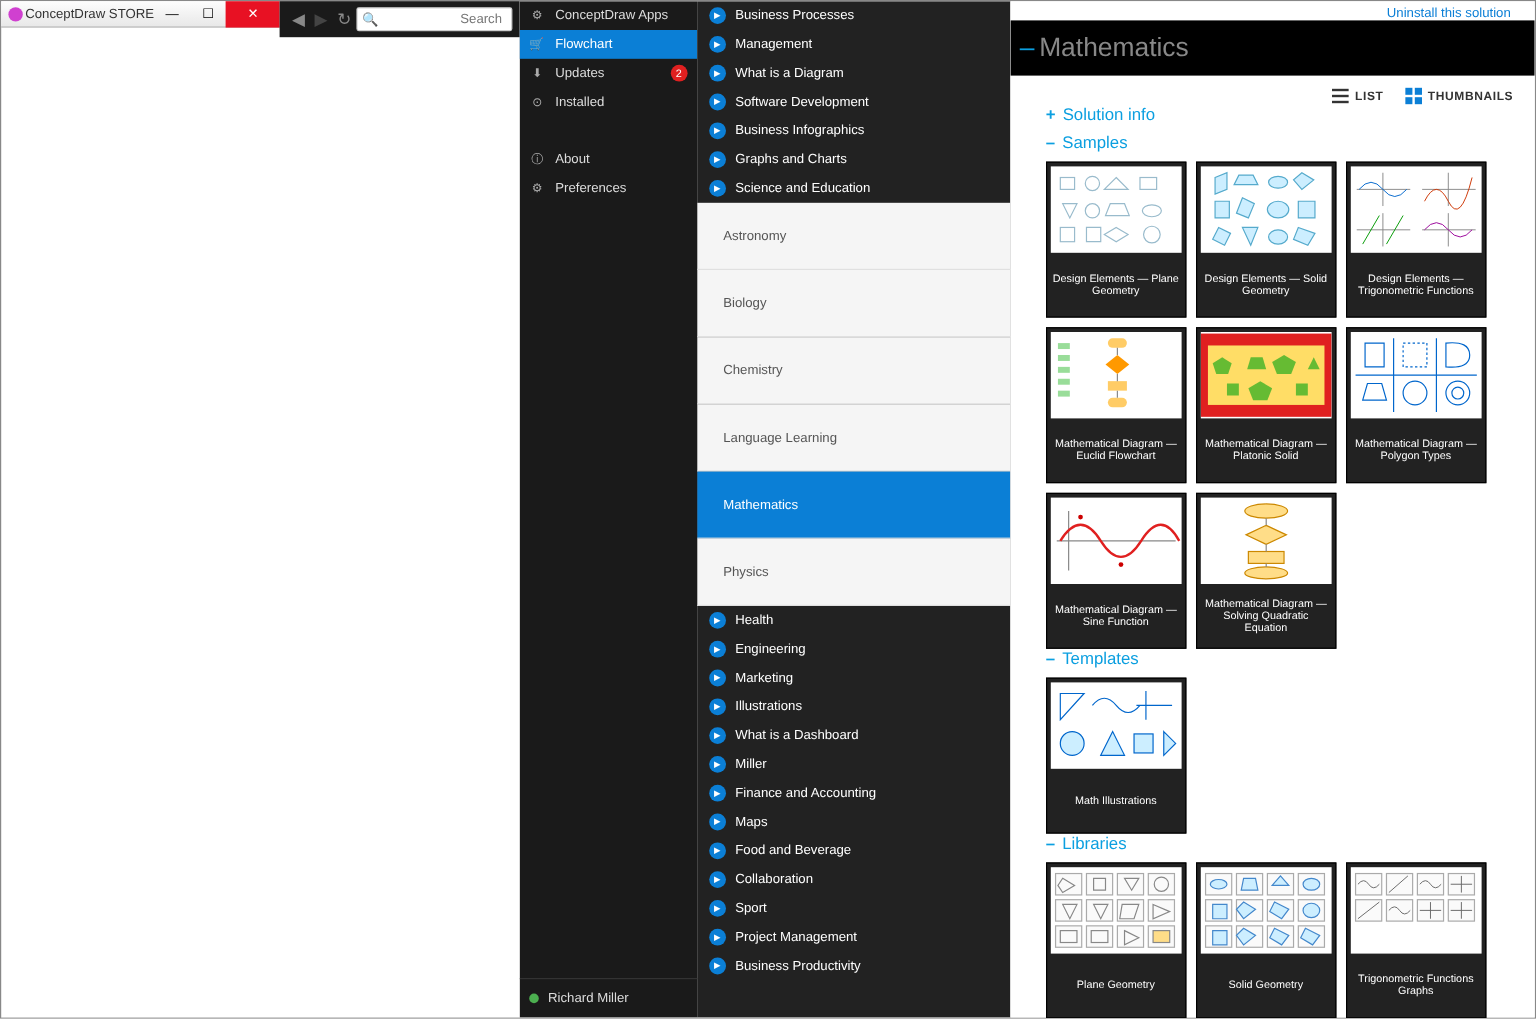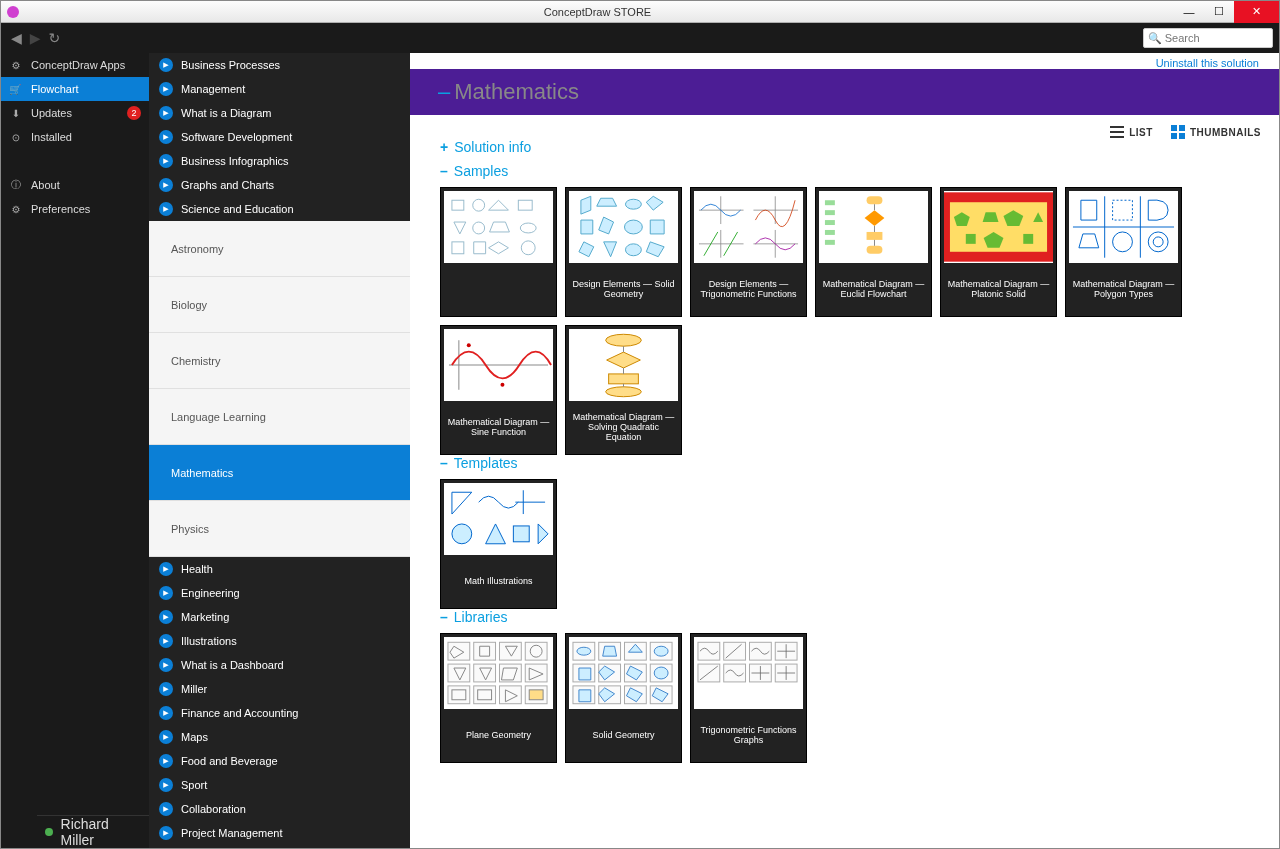--- a/index.html
+++ b/index.html
@@ -1,46 +1,46 @@
 <!DOCTYPE html>
 <html><head>
 <meta charset="utf-8">
 <style>
 * { margin:0; padding:0; box-sizing:border-box; font-family:"Segoe UI",Arial,sans-serif; }
 body { background:#fff; overflow:hidden; }
-.window { width:1280px; height:849px; display:flex; flex-direction:column; border:1px solid #888; }
+.window { width:1280px; height:849px; display:flex; flex-direction:row; border:1px solid #888; }
 .titlebar { height:22px; background:linear-gradient(#fdfdfd,#e8e8e8); display:flex; align-items:center; border-bottom:1px solid #b0b0b0; font-size:11px; }
 .titlebar .icon { width:16px; height:16px; margin-left:4px; }
 .titlebar .title { flex:1; text-align:center; color:#333; }
 .titlebar .winbtns { display:flex; }
 .titlebar .winbtn { width:30px; height:22px; display:flex; align-items:center; justify-content:center; font-size:11px; }
 .titlebar .winbtn.close { background:#e81123; color:#fff; width:45px; }
 .toolbar { height:30px; background:#1a1a1a; display:flex; align-items:center; padding:0 6px; }
 .toolbar .navbtn { color:#888; font-size:14px; margin:0 4px; }
 .toolbar .spacer { flex:1; }
 .toolbar .searchwrap { background:#fff; border:1px solid #ccc; height:20px; width:130px; display:flex; align-items:center; padding:0 4px; border-radius:2px; }
-.toolbar .searchwrap input { border:none; outline:none; font-size:11px; width:100px; }
+.toolbar .searchwrap input { border:none; outline:none; font-size:11px; width:100px;text-align:right; }
 .body { flex:1; display:flex; overflow:hidden; }
 .col1 { width:148px; background:#1a1a1a; display:flex; flex-direction:column; }
 .col1 .item { display:flex; align-items:center; height:24px; padding:0 8px; font-size:11px; color:#ddd; }
 .col1 .item.selected { background:#0b7fd6; color:#fff; }
 .col1 .item .ico { width:14px; height:14px; margin-right:8px; display:inline-flex; align-items:center; justify-content:center; color:#aaa; font-size:10px; }
 .col1 .item .badge { margin-left:auto; background:#e02020; border-radius:50%; width:14px; height:14px; font-size:9px; color:#fff; display:flex; align-items:center; justify-content:center; }
 .col1 .gap { flex:1; }
-.col1 .footer { height:24px; display:flex; align-items:center; padding:16px 8px; font-size:14px; color:#ddd; border-top:1px solid #333;margin-left:36px; }
+.col1 .footer { height:24px; display:flex; align-items:center; padding:16px 8px; font-size:11px; color:#ddd; border-top:1px solid #333; }
 .col1 .footer .dot { width:8px; height:8px; border-radius:50%; background:#4caf50; margin-right:8px; }
 .col2 { width:261px; background:#222; overflow-y:auto; }
 .col2 .cat { display:flex; align-items:center; height:24px; padding:0 10px; font-size:11px; color:#fff; }
 .col2 .cat .play { width:14px; height:14px; border-radius:50%; background:#0b7fd6; margin-right:8px; display:flex; align-items:center; justify-content:center; color:#fff; font-size:7px; }
 .col2 .sub { height:56px; display:flex; align-items:center; padding-left:22px; font-size:11px; background:#f5f5f5; color:#555; border-bottom:1px solid #e0e0e0; }
 .col2 .sub.selected { background:#0b7fd6; color:#fff; }
 .content { flex:1; background:#fff; display:flex; flex-direction:column; overflow:hidden;justify-content:space-between; }
 .uninstall { text-align:right; padding:4px 20px 0; font-size:11px; }
 .uninstall a { color:#0b7fd6; text-decoration:none; }
-.header { background:#4c1d95; padding:10px 28px; }
+.header { background:#000000; padding:10px 8px; }
 .header h1 { font-size:22px; font-weight:300; color:#888; }
 .header h1 .dash { color:#0b9fe0; margin-right:4px; }
 .viewbar { display:flex; justify-content:flex-end; padding:10px 18px 0; gap:18px; font-size:10px; font-weight:bold; color:#333; letter-spacing:0.5px; }
 .viewbar .vbtn { display:flex; align-items:center; gap:5px; }
 .viewbar .vico { width:14px; height:14px; display:inline-block; }
 .main { flex:1; overflow-y:auto; padding:0 18px 20px 30px; }
 .section-head { font-size:14px; color:#0b9fe0; margin:0 0 8px; font-weight:400; }
 .section-head .pm { color:#0b9fe0; margin-right:6px; font-weight:bold; }
 .cards { display:flex; flex-wrap:wrap; gap:8px; }
 .card { width:117px; background:#222; border:1px solid #000; display:flex; flex-direction:column; }
@@ -195,25 +195,25 @@
         <div class="cat">
           <span class="play">▶</span>
           <span>Maps</span>
         </div>
         <div class="cat">
           <span class="play">▶</span>
           <span>Food and Beverage</span>
         </div>
         <div class="cat">
           <span class="play">▶</span>
+          <span>Collaboration</span>
+        </div>
+        <div class="cat">
+          <span class="play">▶</span>
           <span>Sport</span>
-        </div>
-        <div class="cat">
-          <span class="play">▶</span>
-          <span>Collaboration</span>
         </div>
         <div class="cat">
           <span class="play">▶</span>
           <span>Project Management</span>
         </div>
         <div class="cat">
           <span class="play">▶</span>
           <span>Business Productivity</span>
         </div>
       </div>
@@ -256,20 +256,21 @@
                     <polygon points="10,30 22,30 16,42"></polygon>
                     <circle cx="35" cy="36" r="6"></circle>
                     <polygon points="50,30 62,30 66,40 46,40"></polygon>
                     <ellipse cx="85" cy="36" rx="8" ry="5"></ellipse>
                     <rect x="8" y="50" width="12" height="12"></rect>
                     <polygon points="30,50 42,50 42,62 30,62"></polygon>
                     <polygon points="55,50 65,56 55,62 45,56"></polygon>
                     <circle cx="85" cy="56" r="7"></circle>
                   </g>
                 </svg></div>
+              <div class="label">Design Elements — Plane Geometry</div>
             </div>
             <div class="card">
               <div class="thumb thumb-svg"><svg viewBox="0 0 110 70">
                   <g stroke="#5ac" fill="#cef" stroke-width="1">
                     <polygon points="12,8 22,4 22,18 12,22"></polygon>
                     <polygon points="32,6 44,6 48,14 28,14"></polygon>
                     <ellipse cx="65" cy="12" rx="8" ry="5"></ellipse>
                     <polygon points="85,4 95,10 85,18 78,10"></polygon>
                     <polygon points="12,28 24,28 24,42 12,42"></polygon>
                     <polygon points="35,25 45,30 40,42 30,38"></polygon>

